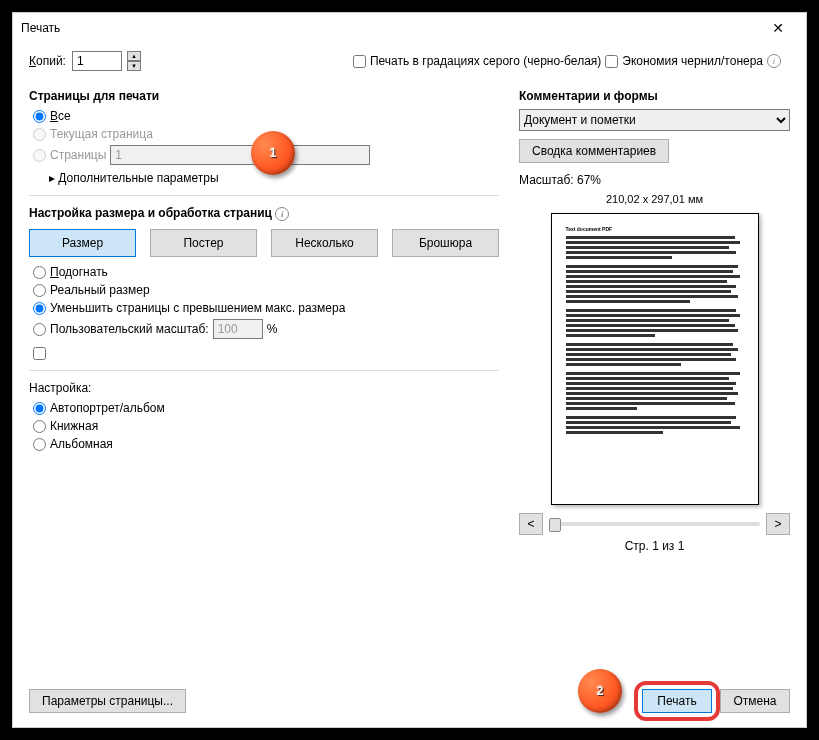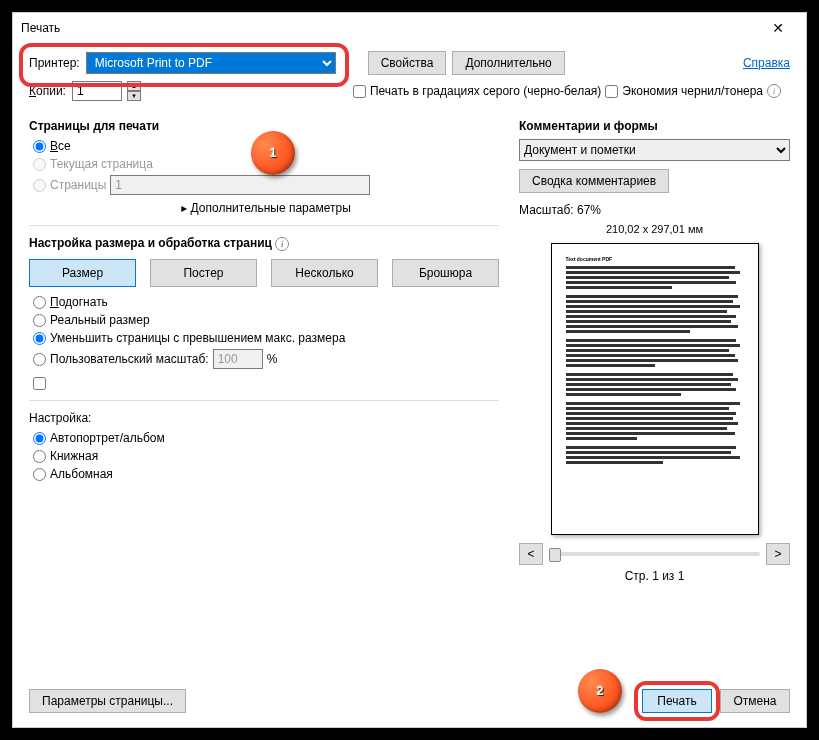--- a/index.html
+++ b/index.html
@@ -26,21 +26,21 @@
 .checkbox-row { display: flex; align-items: center; gap: 4px; }
 .checkbox-row input { margin: 0; }
 .info-icon { display: inline-flex; width: 14px; height: 14px; border: 1px solid #888; border-radius: 50%; align-items: center; justify-content: center; font-size: 9px; color: #888; font-style: italic; font-family: serif; }
 .cols { display: flex; gap: 20px; margin-top: 8px; }
 .left-col { width: 470px; }
 .right-col { flex: 1; }
 .section-title { font-weight: bold; font-size: 12px; margin: 10px 0 6px 0; }
 .radio-row { display: flex; align-items: center; gap: 4px; margin: 4px 0; padding-left: 4px; }
 .radio-row input { margin: 0; }
 .radio-row.disabled { color: #999; }
-.disclosure { cursor: pointer; margin: 6px 4px; padding-left: 4px; text-align: center; }
+.disclosure { cursor: pointer; margin: 6px 16px; padding-left: 4px; }
 .hr { border-top: 1px solid #ddd; margin: 10px 0; }
 .toggle-group { display: flex; gap: 14px; margin: 8px 0; }
 .toggle-btn { flex: 1; background: #e1e1e1; border: 1px solid #adadad; padding: 6px; text-align: center; cursor: pointer; }
 .toggle-btn.active { background: #cde6f7; border-color: #0078d7; }
 .comments-select { width: 100%; height: 22px; border: 1px solid #7a7a7a; }
 .preview-info { text-align: center; margin: 6px 0; font-size: 11px; }
 .preview-box { width: 208px; height: 292px; border: 1px solid #000; margin: 8px auto; background: #fff; padding: 12px 14px; box-shadow: 2px 2px 4px rgba(0,0,0,0.3); overflow: hidden; }
 .preview-box .ptitle { font-size: 5px; font-weight: bold; margin-bottom: 4px; }
 .preview-box .pline { height: 3px; background: #333; margin-bottom: 2px; }
 .preview-box .pgap { height: 4px; }
@@ -63,31 +63,20 @@
 <body>
 
 <div class="outer">
   <div class="dialog">
     <div class="titlebar">
       <span class="title">Печать</span>
       <span class="close">✕</span>
     </div>
 
     <div class="content">
-      <div class="row printer-row">
-        <div class="highlight-red printer-highlight"></div>
-        <label><span>Принтер:</span></label>
-        <select class="printer">
-          <option>Microsoft Print to PDF</option>
-        </select>
-        <div style="width:20px"></div>
-        <button class="btn">Свойства</button>
-        <button class="btn">Дополнительно</button>
-        <a class="link">Справка</a>
-      </div>
 
       <div class="row">
         <label><u>К</u>опий:</label>
         <input type="text" class="small" value="1" style="">
         <div class="spinner">
           <button>▲</button>
           <button>▼</button>
         </div>
         <div style="width:200px"></div>
         <div style="display:flex;flex-direction:row;gap:4px">

